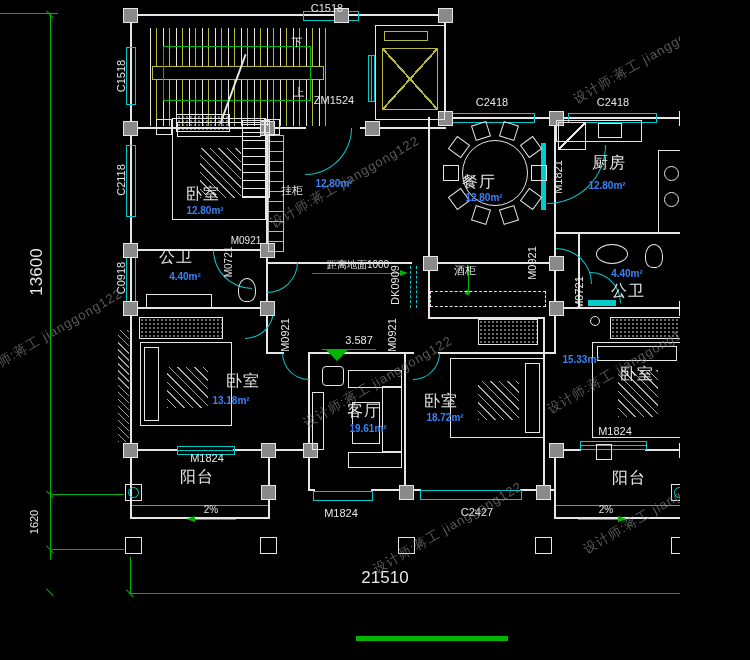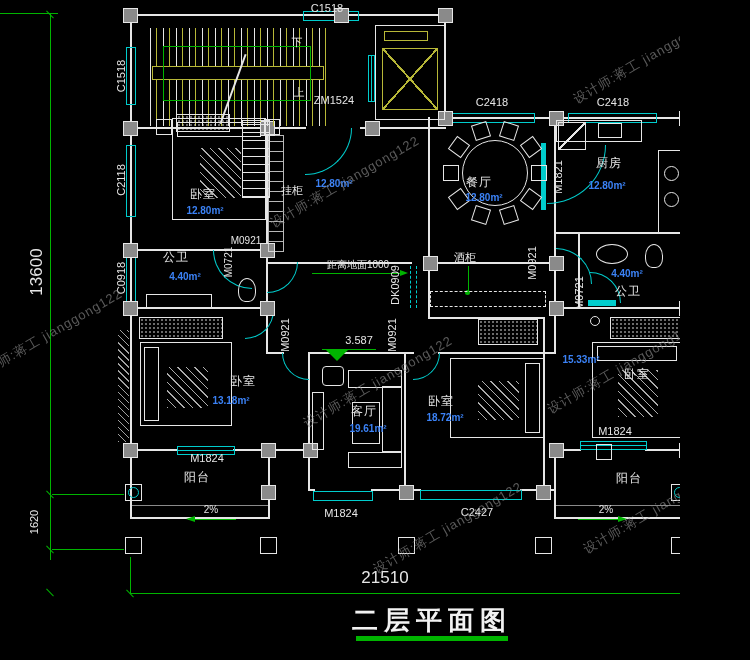--- a/index.html
+++ b/index.html
@@ -2,21 +2,21 @@
 <html><head>
 <meta charset="utf-8">
 <style>
   html,body{margin:0;padding:0;background:#000;}
   #plan{position:relative;width:680px;height:660px;background:#000;overflow:hidden;
         font-family:"Liberation Sans","DejaVu Sans",sans-serif;}
   .lbl{position:absolute;color:#e6e6e6;font-size:11px;white-space:nowrap;
        transform:translate(-50%,-50%);line-height:1;}
   .v{transform:translate(-50%,-50%) rotate(-90deg);}
   .area{color:#3b82f6;font-weight:bold;font-size:10px;}
-  .room{font-size:12px;letter-spacing:1px;text-align:center;}
+  .room{font-size:16px;letter-spacing:1px;text-align:center;}
   .big{font-size:17px;}
   .small{font-size:10px;}
   .wm{position:absolute;color:#909090;opacity:.62;font-size:13px;white-space:nowrap;
       transform:translate(-50%,-50%) rotate(-30deg);letter-spacing:1px;}
   .title{position:absolute;color:#f2f2f2;font-size:26px;font-weight:bold;
          letter-spacing:6px;transform:translate(-50%,-50%);}
   .geo{position:absolute;}
 </style>
 </head>
 <body>
@@ -240,35 +240,34 @@
   <div class="lbl room" style="left:364px;top:411px">客厅</div>
   <div class="lbl area" style="left:368px;top:429px">19.61m²</div>
   <div class="lbl room" style="left:441px;top:401px">卧室</div>
   <div class="lbl area" style="left:445px;top:418px">18.72m²</div>
   <div class="lbl room" style="left:637px;top:374px">卧室</div>
   <div class="lbl area" style="left:581px;top:360px">15.33m²</div>
   <div class="lbl room" style="left:197px;top:477px">阳台</div>
   <div class="lbl room" style="left:629px;top:478px">阳台</div>
 
   <div class="lbl" style="left:292px;top:190px">挂柜</div>
-  <div class="lbl" style="left:465px;top:257px">酒柜</div>
+  <div class="lbl" style="left:465px;top:270px">酒柜</div>
   <div class="lbl small" style="left:358px;top:265px">距离地面1000</div>
   <div class="lbl" style="left:297px;top:42px">下</div>
   <div class="lbl" style="left:299px;top:92px">上</div>
   <div class="lbl" style="left:359px;top:340px">3.587</div>
   <div class="lbl small" style="left:211px;top:510px">2%</div>
   <div class="lbl small" style="left:606px;top:510px">2%</div>
 
   <div class="lbl v big" style="left:36px;top:272px">13600</div>
   <div class="lbl v" style="left:34px;top:522px">1620</div>
   <div class="lbl big" style="left:385px;top:577px">21510</div>
 
   <div class="wm" style="left:345px;top:182px">设计师:蒋工 jianggong122</div>
   <div class="wm" style="left:48px;top:335px">设计师:蒋工 jianggong122</div>
   <div class="wm" style="left:378px;top:382px">设计师:蒋工 jianggong122</div>
   <div class="wm" style="left:648px;top:58px">设计师:蒋工 jianggong122</div>
   <div class="wm" style="left:622px;top:368px">设计师:蒋工 jianggong122</div>
   <div class="wm" style="left:658px;top:508px">设计师:蒋工 jianggong122</div>
   <div class="wm" style="left:448px;top:528px">设计师:蒋工 jianggong122</div>
 
-  <div class="title" style="left:432px;top:620px">二层平面图</div>
   <div class="geo" style="left:356px;top:636px;width:152px;height:5px;background:#00b400"></div>
 </div>
 
 </body></html>

